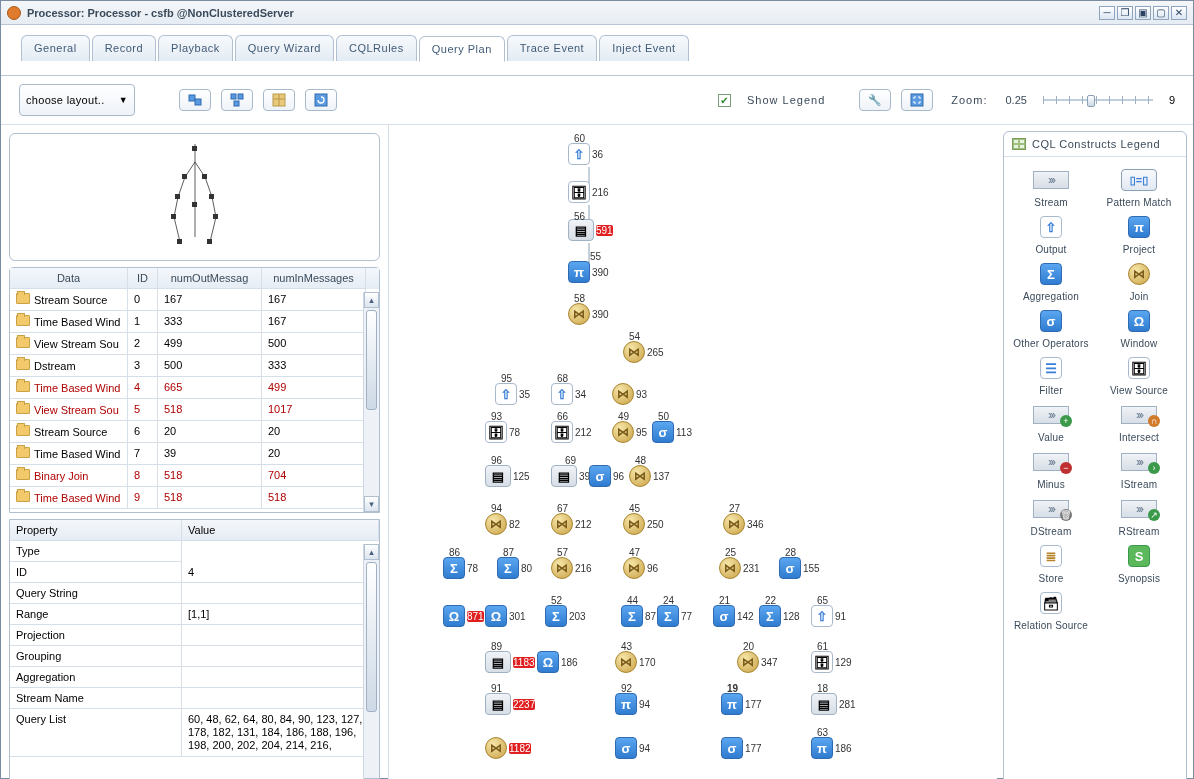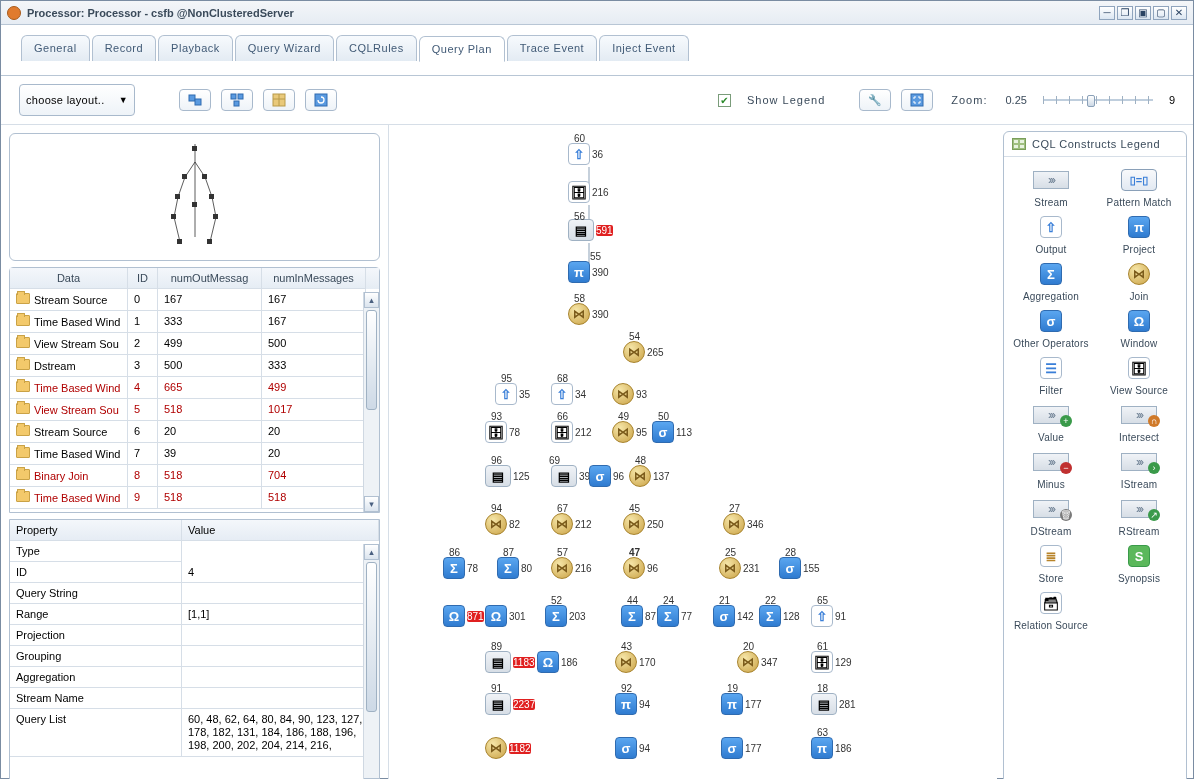--- a/index.html
+++ b/index.html
@@ -571,45 +571,45 @@
           <div class="nlabel" style="left: 201px; top: 126px;">55</div>
           <div class="nlabel" style="left: 185px; top: 168px;">58</div>
           <div class="nlabel" style="left: 240px; top: 206px;">54</div>
           <div class="nlabel" style="left: 112px; top: 248px;">95</div>
           <div class="nlabel" style="left: 168px; top: 248px;">68</div>
           <div class="nlabel" style="left: 102px; top: 286px;">93</div>
           <div class="nlabel" style="left: 168px; top: 286px;">66</div>
           <div class="nlabel" style="left: 229px; top: 286px;">49</div>
           <div class="nlabel" style="left: 269px; top: 286px;">50</div>
           <div class="nlabel" style="left: 102px; top: 330px;">96</div>
-          <div class="nlabel" style="left: 160px; top: 330px; text-align: center;">69</div>
+          <div class="nlabel" style="left: 176px; top: 330px; text-align: center;">69</div>
           <div class="nlabel" style="left: 246px; top: 330px;">48</div>
           <div class="nlabel" style="left: 102px; top: 378px;">94</div>
           <div class="nlabel" style="left: 168px; top: 378px;">67</div>
           <div class="nlabel" style="left: 240px; top: 378px;">45</div>
           <div class="nlabel" style="left: 340px; top: 378px;">27</div>
           <div class="nlabel" style="left: 60px; top: 422px;">86</div>
           <div class="nlabel" style="left: 114px; top: 422px;">87</div>
           <div class="nlabel" style="left: 168px; top: 422px;">57</div>
-          <div class="nlabel" style="left: 240px; top: 422px; font-weight: bold;">47</div>
+          <div class="nlabel" style="left: 240px; top: 422px;">47</div>
           <div class="nlabel" style="left: 336px; top: 422px;">25</div>
           <div class="nlabel" style="left: 396px; top: 422px;">28</div>
           <div class="nlabel" style="left: 162px; top: 470px;">52</div>
           <div class="nlabel" style="left: 238px; top: 470px;">44</div>
           <div class="nlabel" style="left: 274px; top: 470px;">24</div>
           <div class="nlabel" style="left: 330px; top: 470px;">21</div>
           <div class="nlabel" style="left: 376px; top: 470px;">22</div>
           <div class="nlabel" style="left: 428px; top: 470px;">65</div>
           <div class="nlabel" style="left: 102px; top: 516px;">89</div>
           <div class="nlabel" style="left: 232px; top: 516px;">43</div>
           <div class="nlabel" style="left: 354px; top: 516px;">20</div>
           <div class="nlabel" style="left: 428px; top: 516px;">61</div>
           <div class="nlabel" style="left: 102px; top: 558px;">91</div>
           <div class="nlabel" style="left: 232px; top: 558px;">92</div>
-          <div class="nlabel" style="left: 338px; top: 558px;">19</div>
+          <div class="nlabel" style="left: 338px; top: 558px; font-weight: bold;">19</div>
           <div class="nlabel" style="left: 428px; top: 558px;">18</div>
           <div class="nlabel" style="left: 428px; top: 602px;">63</div>
         </div>
     </div>
 
     <div class="right">
       <div class="legend-panel">
         <div class="legend-title">
           <span class="grid-ic">
               <span></span>

